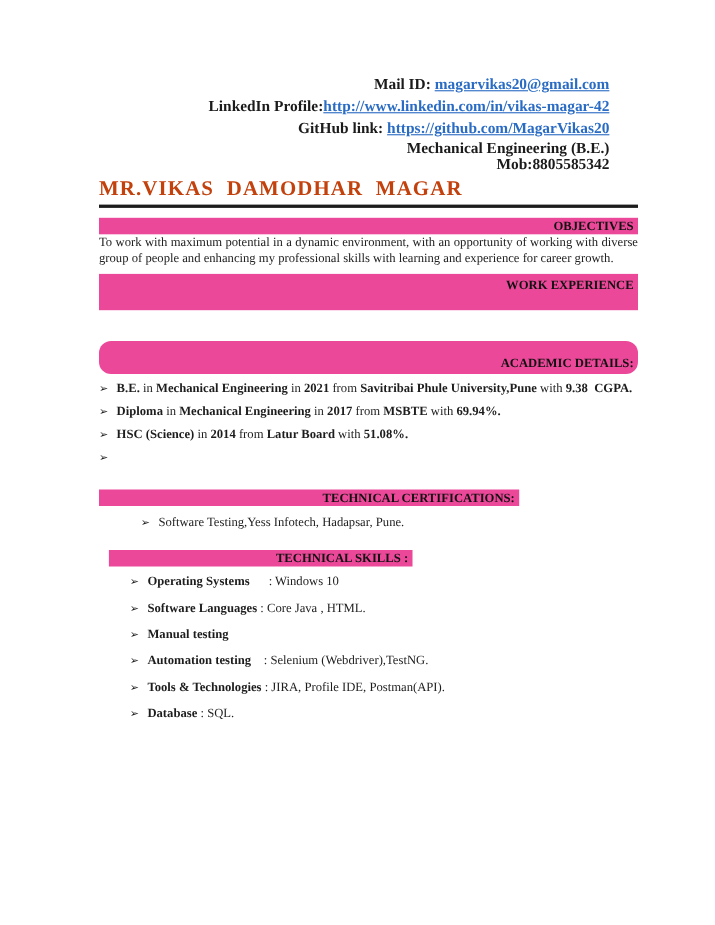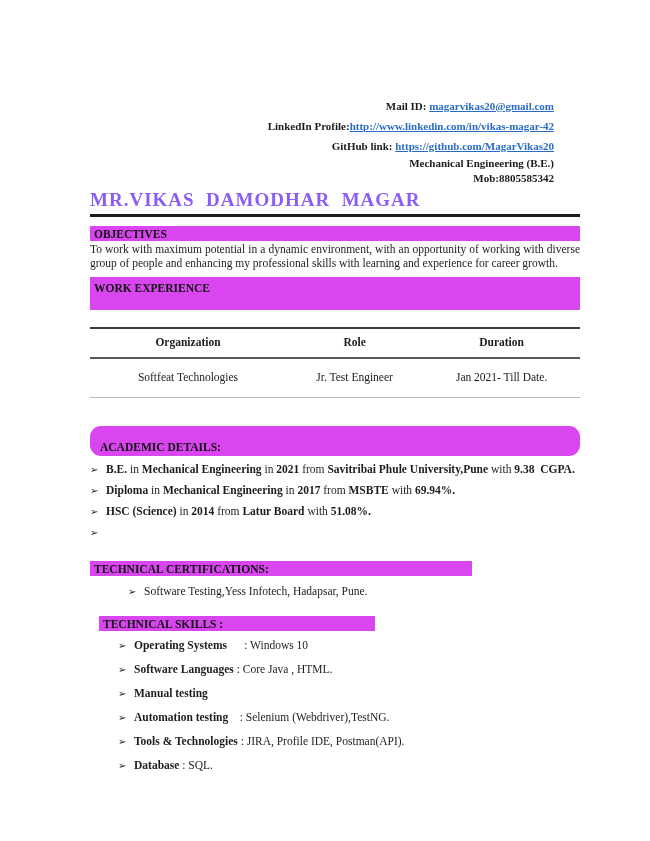--- a/index.html
+++ b/index.html
@@ -6,44 +6,45 @@
   html, body { background: #ffffff; }
   body {
     width: 650px; height: 841px;
     font-family: "Liberation Serif", serif;
     color: #1b1b1b;
     overflow: hidden;
   }
   .page { width: 650px; height: 841px; padding: 68px 70px 0 90px; }
 
   
-  .contact { text-align: right; padding-right: 26px; font-size: 11px; font-weight: bold; margin-top: 28px; }
+  .contact { text-align: right; padding-right: 26px; font-size: 14px; font-weight: bold; }
   .hline { line-height: 20px; white-space: pre; }
   .hline.tight { line-height: 15px; }
   .hlink { color: #2a6cc4; text-decoration: underline; cursor: pointer; }
 
   
   .title {
     margin-top: 3px;
     font-size: 19px;
     font-weight: bold;
     letter-spacing: 1px;
     white-space: pre;
-    color: #8b5cf6;
+    color: #c2410c;
     border-bottom: 3px solid #1c1c1c;
     padding-bottom: 3px;
   }
 
   
   .bar {
-    background: #d946ef;
+    background: #ec4899;
     font-weight: bold;
     font-size: 11.5px;
     padding: 2px 4px 1px 4px;
     color: #111;
+    text-align: right;
   }
   .obj-bar { margin-top: 9px; }
   .obj-body {
     margin-top: 2px;
     font-size: 11.5px;
     line-height: 13.6px;
     text-align: justify;
     color: #222;
   }
   .work-bar { margin-top: 7px; height: 33px; padding-top: 5px; }
@@ -98,36 +99,20 @@
       <div class="hline tight"><span>Mob:8805585342</span></div>
     </div>
 
   <div class="title">MR.VIKAS  DAMODHAR  MAGAR</div>
 
   <div class="bar obj-bar">OBJECTIVES</div>
   <div class="obj-body">To work with maximum potential in a dynamic environment, with an opportunity of working with diverse group of people and enhancing my professional skills with learning and experience for career growth.</div>
 
   <div class="bar work-bar">WORK EXPERIENCE</div>
 
-  <table>
-    <thead>
-        <tr>
-          <th>Organization</th>
-          <th>Role</th>
-          <th>Duration</th>
-        </tr>
-      </thead>
-    <tbody>
-        <tr>
-          <td>Softfeat Technologies</td>
-          <td>Jr. Test Engineer</td>
-          <td>Jan 2021- Till Date.</td>
-        </tr>
-      </tbody>
-  </table>
 
   <div class="bar academic-bar">ACADEMIC DETAILS:</div>
   <div class="bullets">
       <div class="bullet-item">
         <span class="arrow">➢</span>
         <span class="runs"><span class="b">B.E.</span><span> in </span><span class="b">Mechanical Engineering</span><span> in </span><span class="b">2021</span><span> from </span><span class="b">Savitribai Phule University,Pune</span><span> with </span><span class="b">9.38  CGPA.</span></span>
       </div>
       <div class="bullet-item">
         <span class="arrow">➢</span>
         <span class="runs"><span class="b">Diploma</span><span> in </span><span class="b">Mechanical Engineering</span><span> in </span><span class="b">2017</span><span> from </span><span class="b">MSBTE</span><span> with </span><span class="b">69.94%.</span></span>

